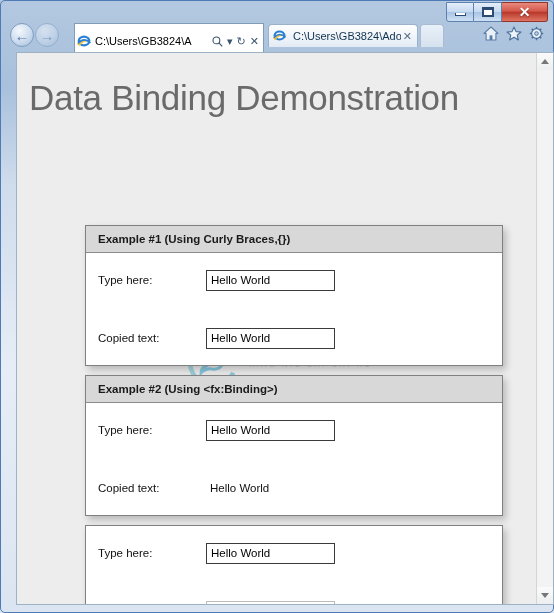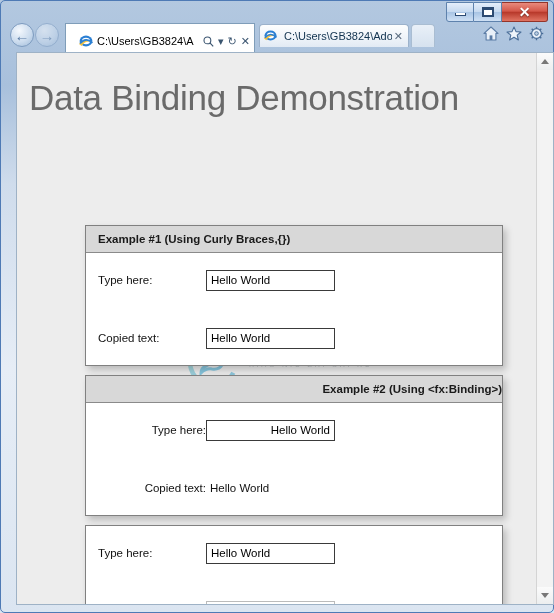--- a/index.html
+++ b/index.html
@@ -87,28 +87,28 @@
     width: 24px; height: 24px; border-radius: 50%;
     background: radial-gradient(circle at 38% 30%, #f4f8fd 0%, #ccdcee 55%, #9db9d8 100%);
     border: 1px solid #7e9cc0;
     display:flex; align-items:center; justify-content:center;
     color:#5b7ca5; font-size:15px; line-height:1;
     margin-right:1px;
   }
   .navcircle.fwd { opacity:.55; }
 
   .addressbar {
-    margin-left: 5px;
+    margin-left: 14px;
     width: 190px;
     height: 36px;
     background: #fff;
     border: 1px solid #7f9db9;
     display: flex;
     align-items: center;
-    padding: 0 2px 0 12px;
+    padding: 0 2px 0 1px;
     margin-top: 1px;
   }
   .ie-icon {
     width: 16px; height: 16px; flex: 0 0 16px;
     position: relative;
     margin-right: 3px;
   }
   .ie-icon svg { display:block; }
   .addr-text {
     flex: 1;
@@ -276,21 +276,21 @@
     background: #fff;
   }
   .plaintext {
     font-size: 11.5px;
     color: #111;
     padding-left: 4px;
   }
 
   
   #panel1 { top: 172px; }
-  #panel2 { top: 322px; text-align: right; }
+  #panel2 { top: 322px; }
   #panel3 { top: 472px; }
 
   
   .watermark {
     position: absolute;
     left: 168px;
     top: 280px;
     width: 220px;
     height: 58px;
     pointer-events: none;

